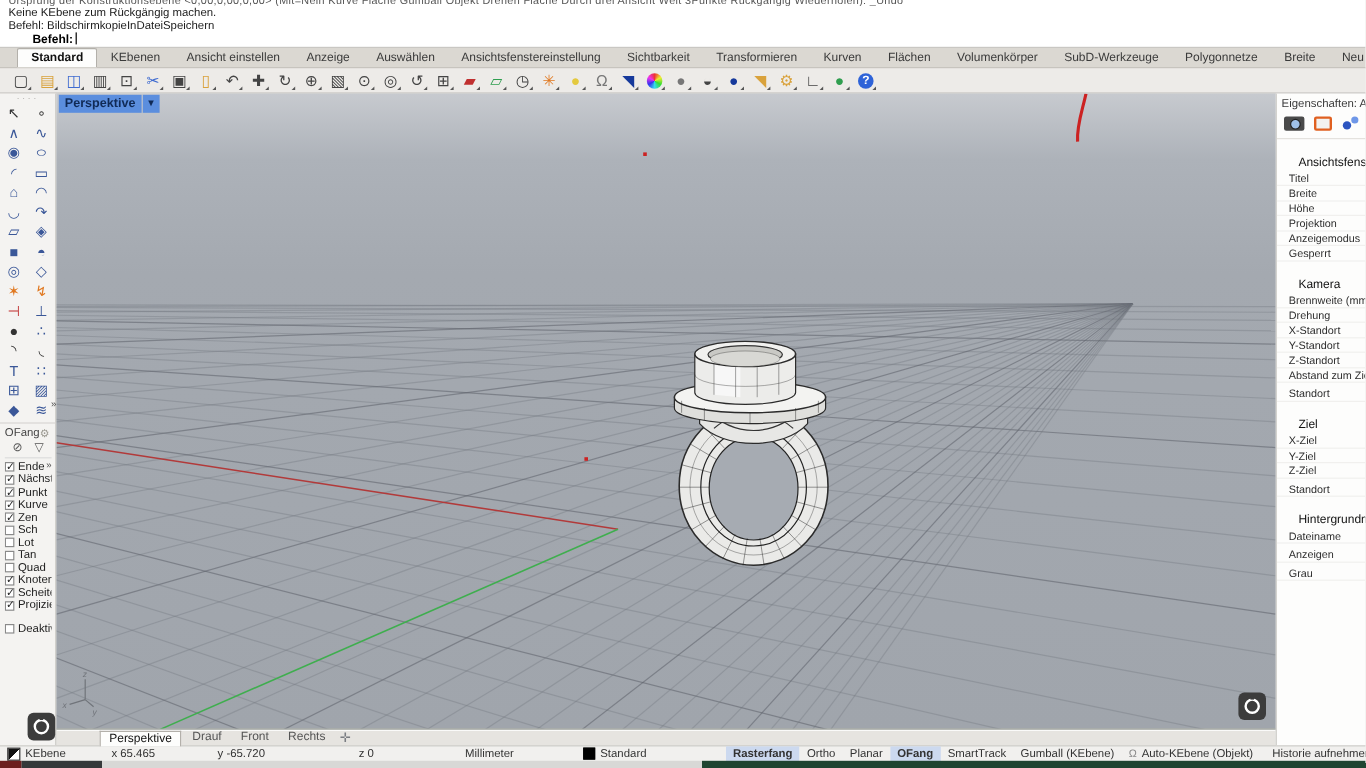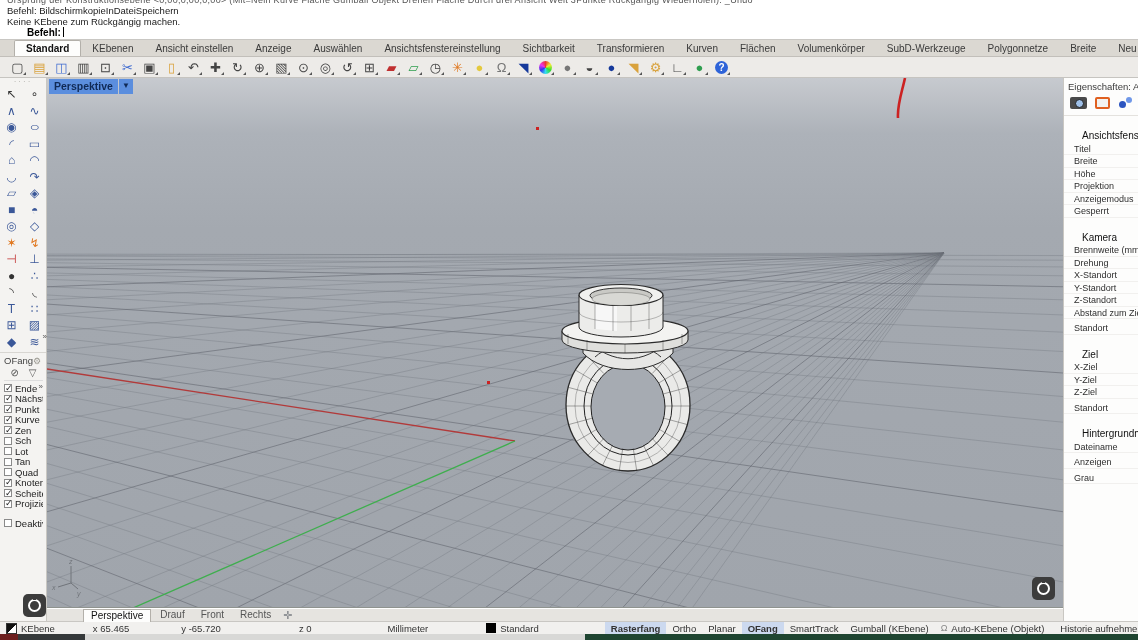--- a/index.html
+++ b/index.html
@@ -99,22 +99,22 @@
   .bs3 { width:500px; background:#d8d8d6; }
   .bs4 { flex:1; background:#1f4531; }
 </style>
 </head>
 <body>
 
 <div class="cmdarea">
   <div class="menusliver">
       <span>Ursprung der Konstruktionsebene &lt;0,00;0,00;0,00&gt; (Mit=Nein Kurve Fläche Gumball Objekt Drehen Fläche Durch drei Ansicht Welt 3Punkte Rückgängig Wiederholen): _Undo</span>
     </div>
+  <div class="cmdline">Keine KEbene zum Rückgängig machen.</div>
   <div class="cmdline">Befehl: BildschirmkopieInDateiSpeichern</div>
-  <div class="cmdline">Keine KEbene zum Rückgängig machen.</div>
   <div class="cmdprompt"><span>Befehl:</span><span class="caret"></span></div>
 </div>
 
 <div class="tabbar">
 
 <span class="tb-tab active">Standard</span>
     <span class="tb-tab">KEbenen</span>
     <span class="tb-tab">Ansicht einstellen</span>
     <span class="tb-tab">Anzeige</span>
     <span class="tb-tab">Auswählen</span>

